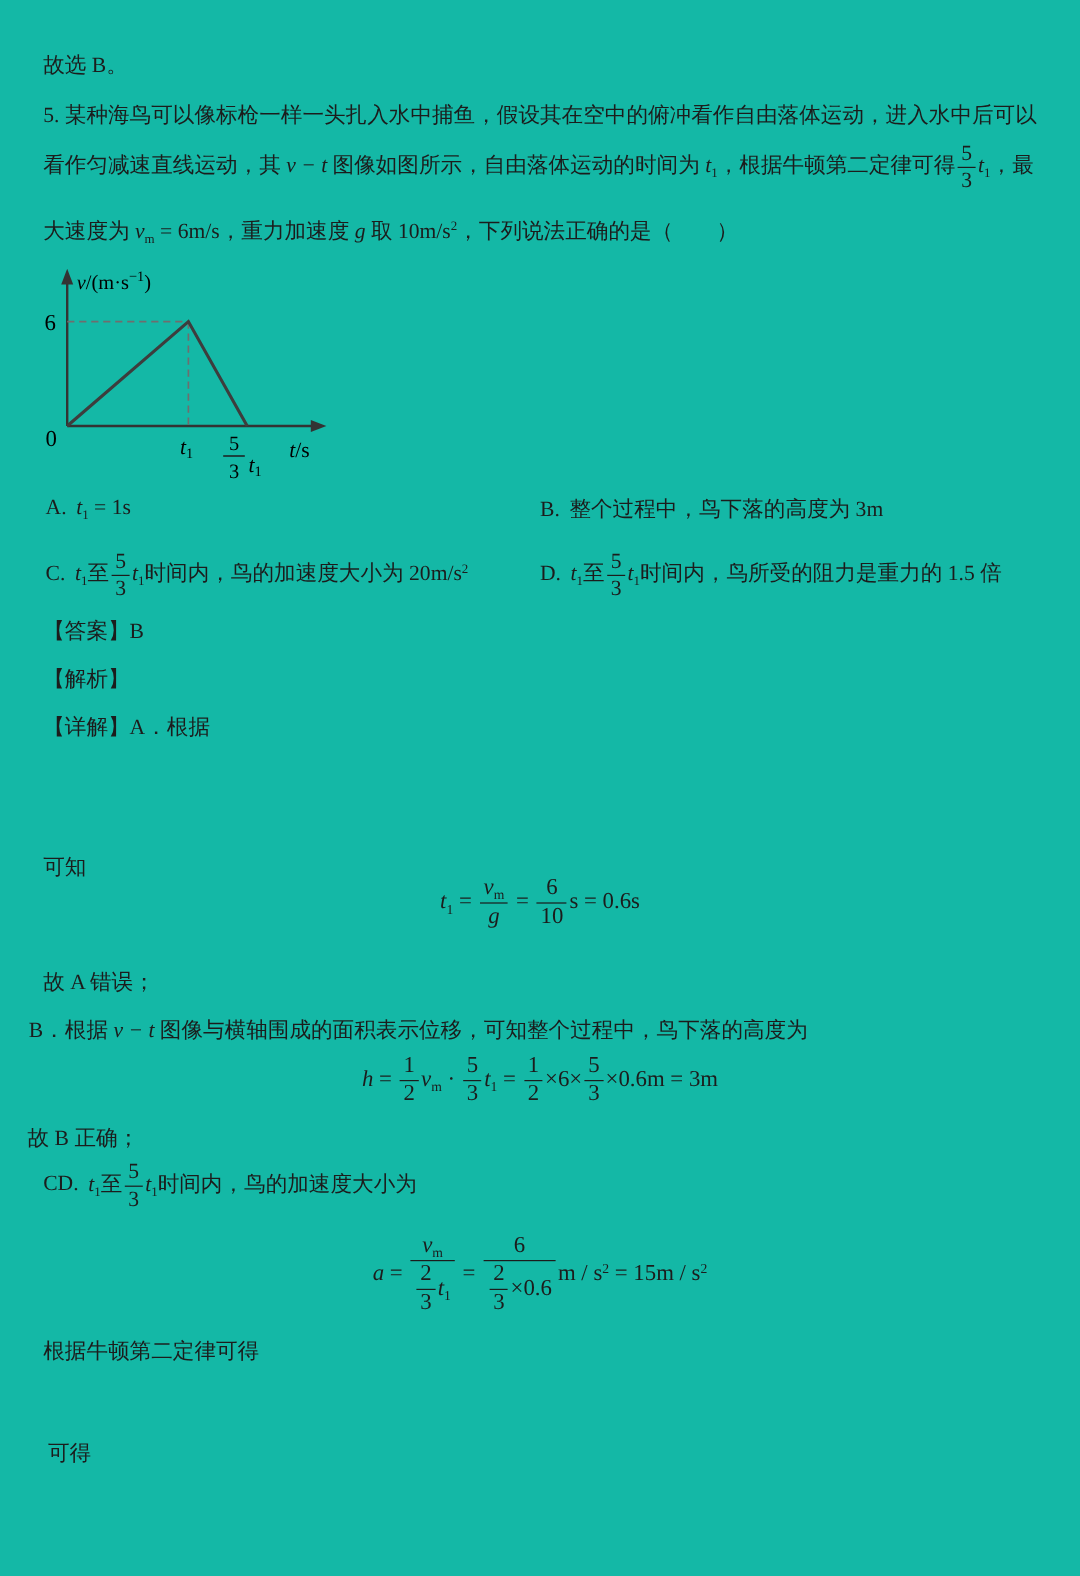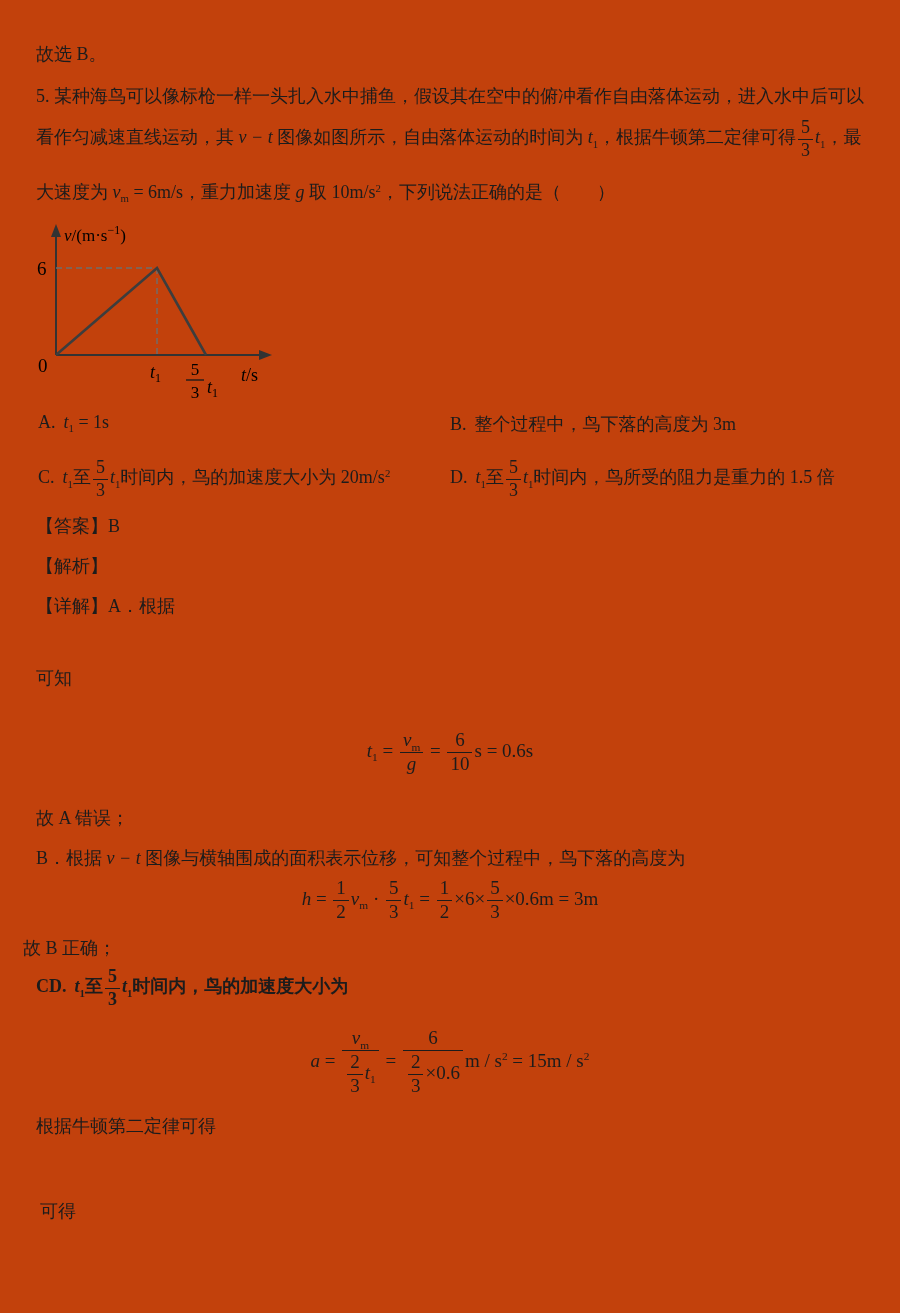--- a/index.html
+++ b/index.html
@@ -1,18 +1,18 @@
 <!DOCTYPE html>
 <html><head>
 <meta charset="utf-8">
 <style>
   * { margin:0; padding:0; box-sizing:border-box; }
   html, body { background:#ffffff; }
   .page {
-    position:relative; width:900px; height:1313px; background:#c2410c;
+    position:relative; width:900px; height:1313px; background:#14b8a6;
     font-family:"Liberation Serif","DejaVu Serif",serif;
     color:#1c1c1c; font-size:18px; overflow:hidden;
   }
   .abs { position:absolute; white-space:nowrap; }
   .center { left:0; width:100%; text-align:center; }
   .it { font-style:italic; }
   sub { font-size:0.6em; vertical-align:-0.4em; line-height:0; }
   sup { font-size:0.6em; vertical-align:0.55em; line-height:0; }
   .frac { display:inline-block; vertical-align:middle; text-align:center; margin:0 2px; line-height:1; }
   .frac > .num { display:block; padding:0 3px 1px 3px; line-height:1.1; }
@@ -85,39 +85,39 @@
 
   <div class="abs" style="top:554px; left:36px;">
     <span>【解析】</span>
   </div>
 
   <div class="abs" style="top:594px; left:36px;">
     <span>【详解】</span><span>A．根据</span>
   </div>
 
 
-  <div class="abs" style="top:666px; left:36px;">可知</div>
+  <div class="abs" style="top:710px; left:36px;">可知</div>
 
   <div class="abs center formula" style="top:730px;">
     <span class="it">t</span><sub>1</sub><span> = </span><span class="frac"><span class="num"><span class="it">v</span><sub>m</sub></span><span class="den it">g</span></span><span> = </span><span class="frac"><span class="num">6</span><span class="den">10</span></span><span>s</span><span> = 0.6s</span>
   </div>
 
   <div class="abs" style="top:806px; left:36px;">故 A 错误；</div>
 
-  <div class="abs" style="top:846px; left:36px;">
+  <div class="abs" style="top:846px; left:24px;">
     <span>B．根据 </span><span class="it">v − t</span><span> 图像与横轴围成的面积表示位移，可知整个过程中，鸟下落的高度为</span>
   </div>
 
   <div class="abs center formula" style="top:878px;">
     <span class="it">h</span><span> = </span><span class="frac"><span class="num">1</span><span class="den">2</span></span><span class="it">v</span><sub>m</sub><span> · </span><span class="frac"><span class="num">5</span><span class="den">3</span></span><span class="it">t</span><sub>1</sub><span> = </span><span class="frac"><span class="num">1</span><span class="den">2</span></span><span>×6×</span><span class="frac"><span class="num">5</span><span class="den">3</span></span><span>×0.6m = 3m</span>
   </div>
 
   <div class="abs" style="top:936px; left:23px;">故 B 正确；</div>
 
-  <div class="abs" style="top:967px; left:36px;font-weight:bold;">
+  <div class="abs" style="top:967px; left:36px;">
     <span class="opt-label">CD.</span><span class="it">t</span><sub>1</sub><span>至</span><span class="frac"><span class="num">5</span><span class="den">3</span></span><span class="it">t</span><sub>1</sub><span>时间内，鸟的加速度大小为</span>
   </div>
 
   <div class="abs center formula" style="top:1028px;">
     <span class="it">a</span><span> = </span><span class="frac"><span class="num"><span class="it">v</span><sub>m</sub></span><span class="den"><span class="frac"><span class="num">2</span><span class="den">3</span></span><span class="it">t</span><sub>1</sub></span></span><span> = </span><span class="frac"><span class="num">6</span><span class="den"><span class="frac"><span class="num">2</span><span class="den">3</span></span><span>×0.6</span></span></span><span>m / s</span><sup>2</sup><span> = 15m / s</span><sup>2</sup>
   </div>
 
   <div class="abs" style="top:1114px; left:36px;">根据牛顿第二定律可得</div>
 
 

